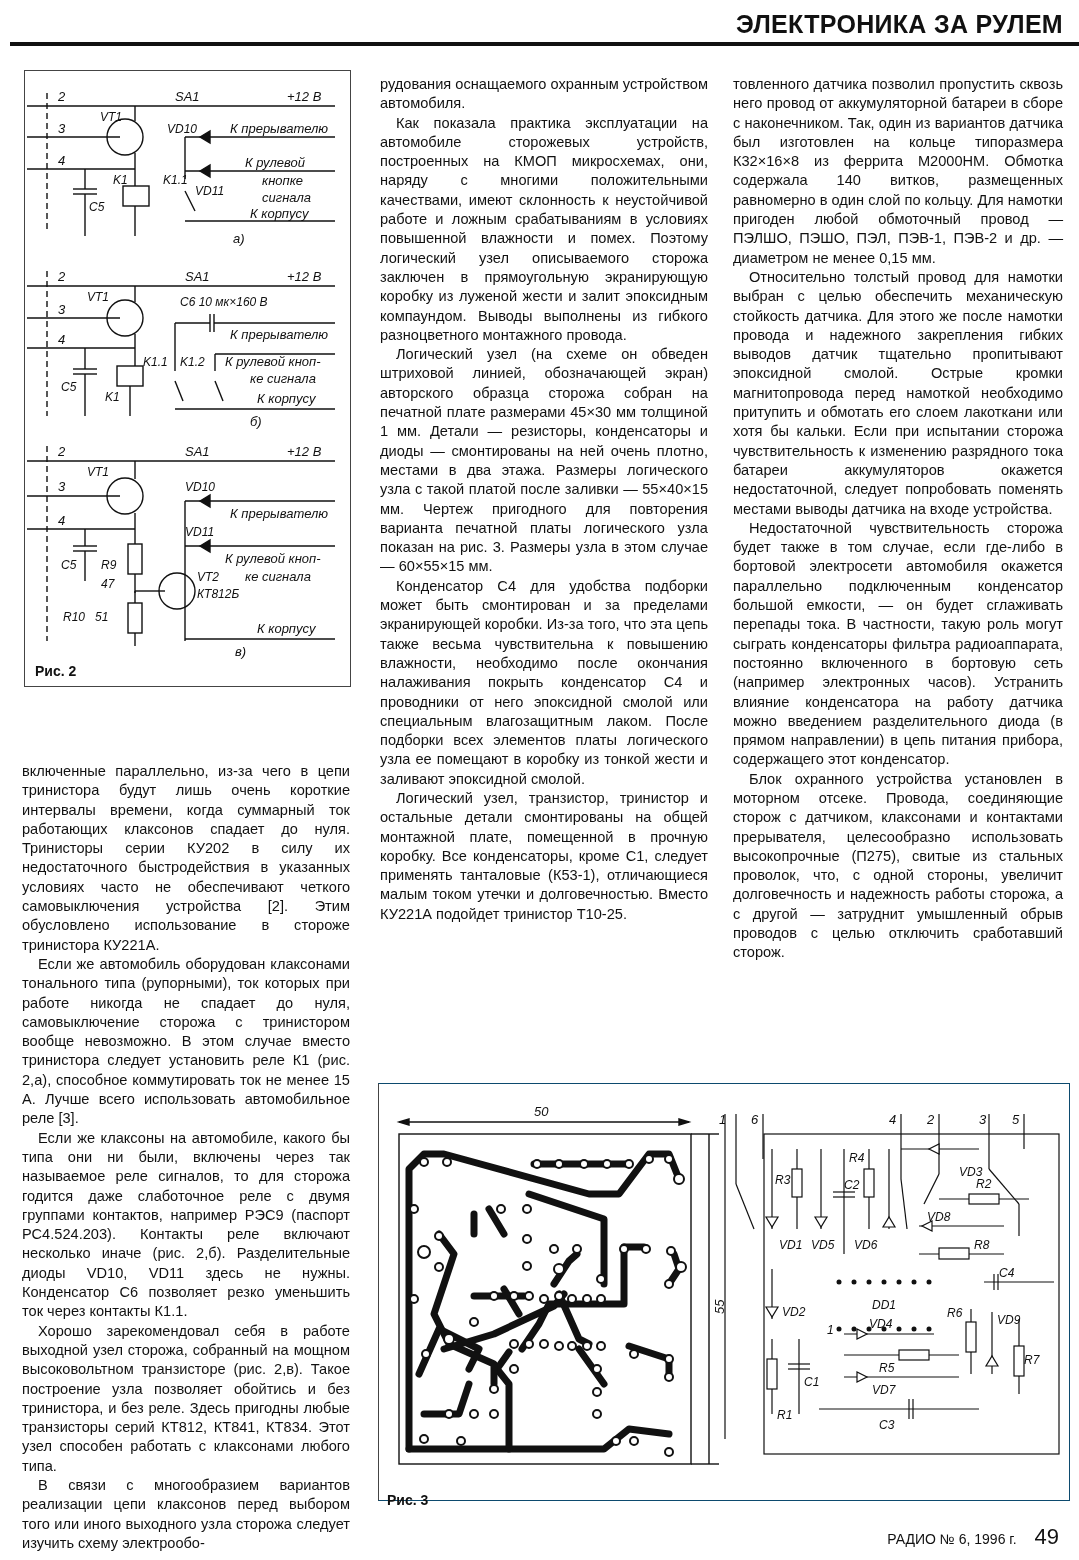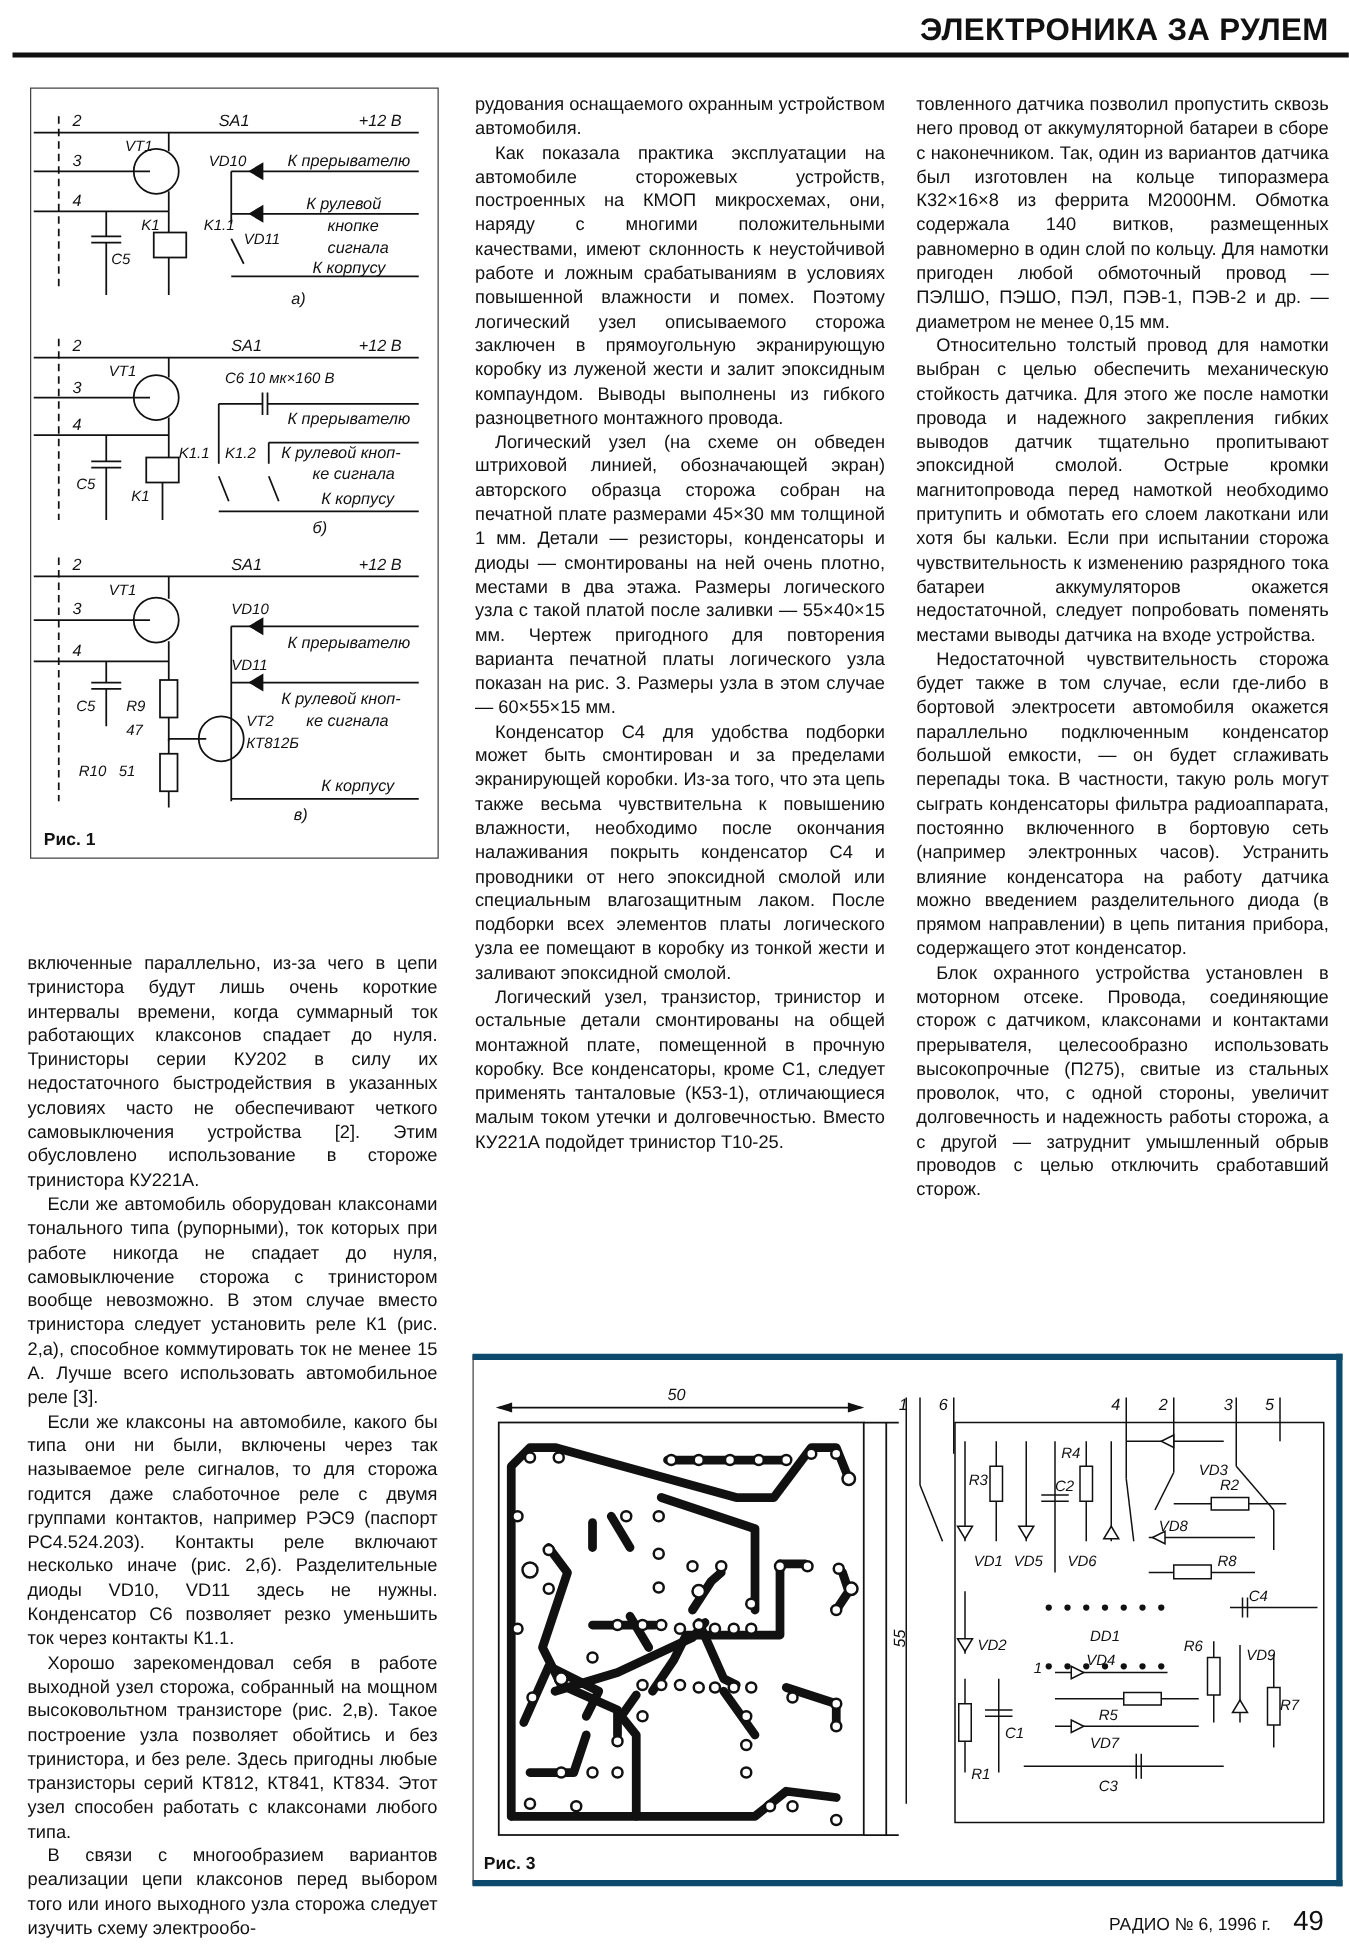--- a/index.html
+++ b/index.html
@@ -3,21 +3,21 @@
 <meta charset="utf-8">
 <style>
   html,body{margin:0;padding:0;background:#fff;}
   body{width:1079px;height:1560px;position:relative;overflow:hidden;color:#111;font-family:"Liberation Sans",sans-serif;}
   .header-title{position:absolute;right:16px;top:10px;font-size:25px;font-weight:bold;letter-spacing:0.3px;font-family:"Liberation Sans",sans-serif;text-align:right;}
   .header-rule{position:absolute;left:10px;right:0;top:42px;height:4px;background:#111;}
   .col{position:absolute;font-size:14.6px;line-height:19.3px;text-align:justify;}
   .col p{margin:0;text-indent:16px;}
   .col p.noindent{text-indent:0;}
   .fig2{position:absolute;left:24px;top:70px;width:325px;height:615px;border:1px solid #444;}
-  .fig3{position:absolute;left:378px;top:1083px;width:690px;height:416px;border:5px solid #0c4a6e;border-left:1px solid #444;}
+  .fig3{position:absolute;left:378px;top:1083px;width:690px;height:416px;border:1px solid #0c4a6e;border-left:1px solid #444;}
   .caption{position:absolute;font-weight:bold;font-size:14px;font-family:"Liberation Sans",sans-serif;}
   svg text{font-family:"Liberation Sans",sans-serif;font-style:italic;}
   .footer{position:absolute;right:20px;top:1524px;font-size:14px;}
   .footer .pagenum{font-size:22px;font-weight:normal;margin-left:14px;}
 </style>
 </head>
 <body>
 
 <div class="header-title">ЭЛЕКТРОНИКА ЗА РУЛЕМ</div>
 <div class="header-rule"></div>
@@ -148,21 +148,21 @@
       <text x="160" y="95" fill="#111" stroke="none" font-size="12">VD11</text>
       <text x="172" y="140" fill="#111" stroke="none" font-size="12">VT2</text>
       <text x="172" y="157" fill="#111" stroke="none" font-size="12">КТ812Б</text>
       <text x="205" y="77" fill="#111" stroke="none" font-size="13">К прерывателю</text>
       <text x="200" y="122" fill="#111" stroke="none" font-size="13">К рулевой кноп-</text>
       <text x="220" y="140" fill="#111" stroke="none" font-size="13">ке сигнала</text>
       <text x="232" y="192" fill="#111" stroke="none" font-size="13">К корпусу</text>
       <text x="210" y="215" fill="#111" stroke="none" font-size="13">в)</text>
     </g>
   </svg>
-  <div class="caption" style="left:10px;top:592px;">Рис. 1</div>
+  <div class="caption" style="left:10px;top:592px;">Рис. 2</div>
 </div>
 
 <div class="col" style="left:22px;top:724px;width:328px;margin-top:38px;">
   <p class="noindent">включенные параллельно, из-за чего в цепи тринистора будут лишь очень короткие интервалы времени, когда суммарный ток работающих клаксонов спадает до нуля. Тринисторы серии КУ202 в силу их недостаточного быстродействия в указанных условиях часто не обеспечивают четкого самовыключения устройства [2]. Этим обусловлено использование в стороже тринистора КУ221А.</p>
   <p>Если же автомобиль оборудован клаксонами тонального типа (рупорными), ток которых при работе никогда не спадает до нуля, самовыключение сторожа с тринистором вообще невозможно. В этом случае вместо тринистора следует установить реле К1 (рис. 2,а), способное коммутировать ток не менее 15 А. Лучше всего использовать автомобильное реле [3].</p>
   <p>Если же клаксоны на автомобиле, какого бы типа они ни были, включены через так называемое реле сигналов, то для сторожа годится даже слаботочное реле с двумя группами контактов, например РЭС9 (паспорт РС4.524.203). Контакты реле включают несколько иначе (рис. 2,б). Разделительные диоды VD10, VD11 здесь не нужны. Конденсатор С6 позволяет резко уменьшить ток через контакты К1.1.</p>
   <p>Хорошо зарекомендовал себя в работе выходной узел сторожа, собранный на мощном высоковольтном транзисторе (рис. 2,в). Такое построение узла позволяет обойтись и без тринистора, и без реле. Здесь пригодны любые транзисторы серий КТ812, КТ841, КТ834. Этот узел способен работать с клаксонами любого типа.</p>
   <p>В связи с многообразием вариантов реализации цепи клаксонов перед выбором того или иного выходного узла сторожа следует изучить схему электрообо-</p>
 </div>
 
@@ -390,19 +390,19 @@
         <text x="500" y="288">R5</text>
         <text x="493" y="310">VD7</text>
         <text x="645" y="280">R7</text>
         <text x="398" y="335">R1</text>
         <text x="425" y="302">C1</text>
         <text x="500" y="345">C3</text>
         <text x="448" y="250">1</text>
       </g>
     </g>
   </svg>
-  <div class="caption" style="left:8px;top:394px;">Рис. 3</div>
+  <div class="caption" style="left:8px;top:408px;">Рис. 3</div>
 </div>
 
 <div class="footer">
   <span>РАДИО № 6, 1996 г.</span>
   <span class="pagenum">49</span>
 </div>
 
 </body></html>

